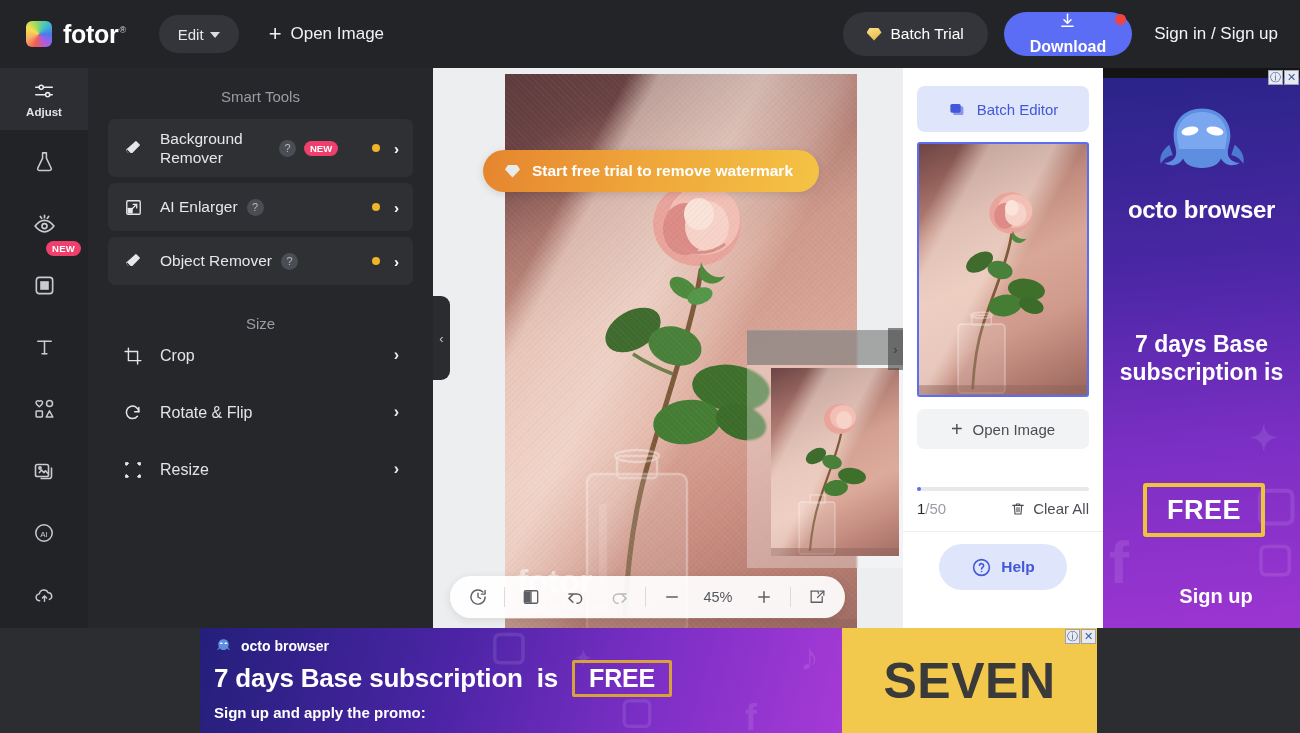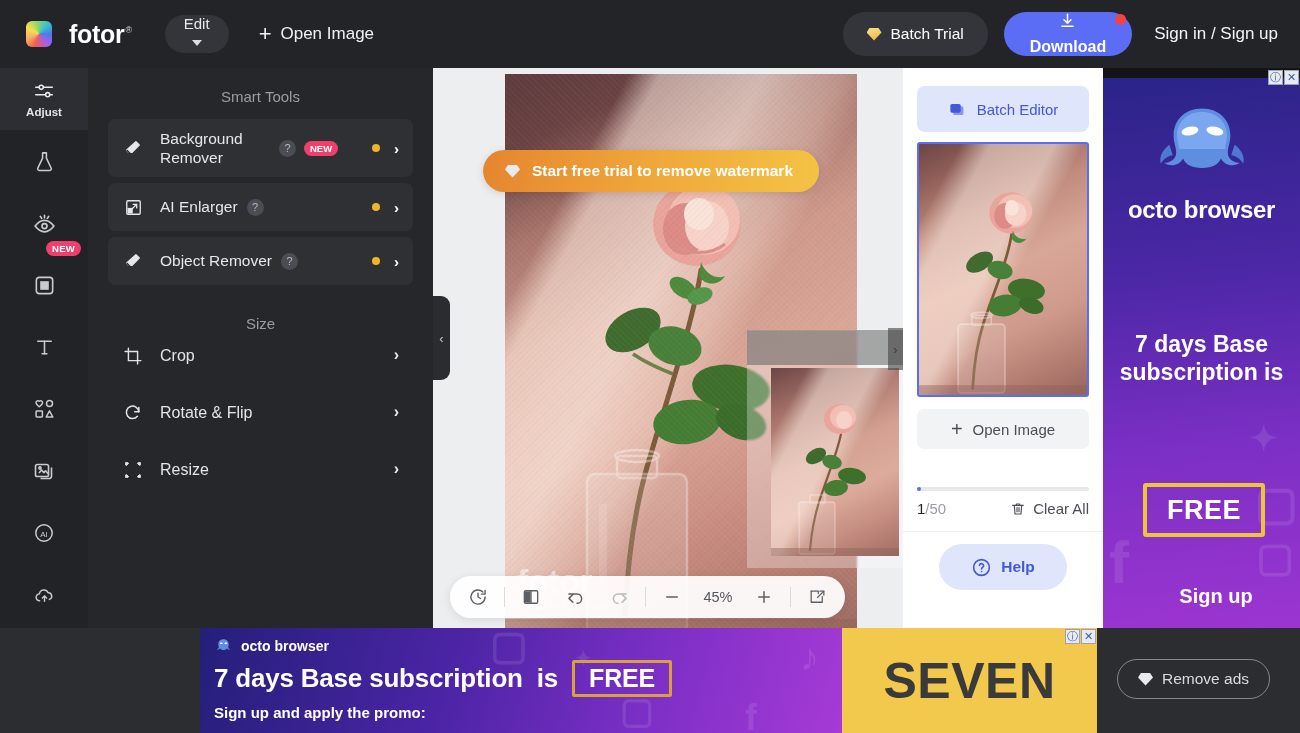--- a/index.html
+++ b/index.html
@@ -25,35 +25,35 @@
     width: 26px; height: 26px; border-radius: 6px;
     background:
       conic-gradient(from 200deg at 50% 50%,
         #f25c54 0deg, #f7b267 50deg, #f4e04d 100deg,
         #8cd867 150deg, #3fc1c9 200deg, #4b7bec 250deg,
         #a55eea 300deg, #f25c54 360deg);
     flex: 0 0 auto;
   }
   .logo-text {
     color: #fff; font-size: 25px; font-weight: 700;
-    margin-left: 17px; letter-spacing: -0.3px;
+    margin-left: 11px; letter-spacing: -0.3px;
     position: relative;
     text-align: center;
   }
   .logo-reg {
     font-size: 9px; vertical-align: super; font-weight: 400;
     margin-left: 1px; color: #ddd;
   }
   .edit-btn {
     margin-left: 33px;
     background: #33353a; color: #e6e7ea;
     border-radius: 20px;
     height: 38px; padding: 0 19px;
     display: flex; align-items: center; gap: 6px;
-    font-size: 15px; cursor: pointer; flex-direction: column;
+    font-size: 15px; cursor: pointer;
   }
   .chev-d {
     width: 0; height: 0; border-left: 5px solid transparent;
     border-right: 5px solid transparent; border-top: 6px solid #dcdde0;
     margin-top: 2px;
   }
   .open-image-hdr {
     margin-left: 30px; display: flex; align-items: center; gap: 9px;
     color: #f0f1f3; font-size: 17px; cursor: pointer;
   }
@@ -907,19 +907,15 @@
       <div class="banner-right">
         <span class="seven-word">SEVEN</span>
       </div>
 
       <div class="banner-ctrls">
         <div class="ad-ctrl">ⓘ</div>
         <div class="ad-ctrl">✕</div>
       </div>
     </div>
 
-    <div class="remove-ads">
-      <span class="diamond white"></span>
-      <span>Remove ads</span>
-    </div>
   </div>
 
 </div>
 
 </body></html>

